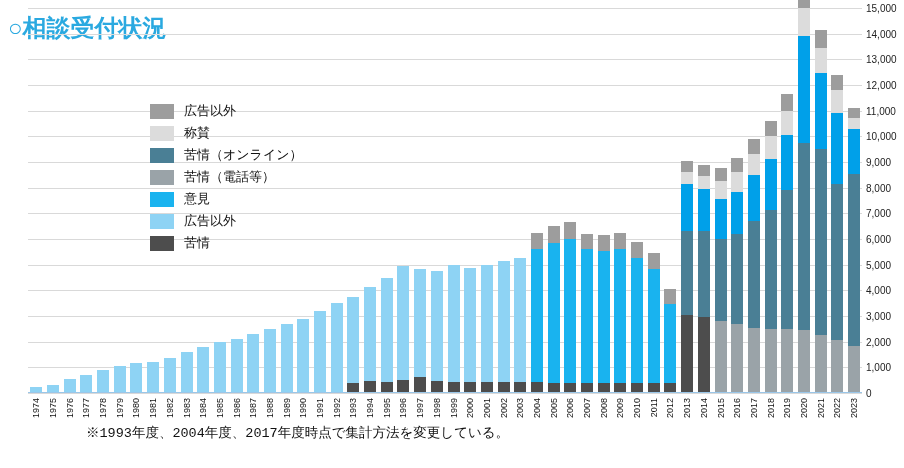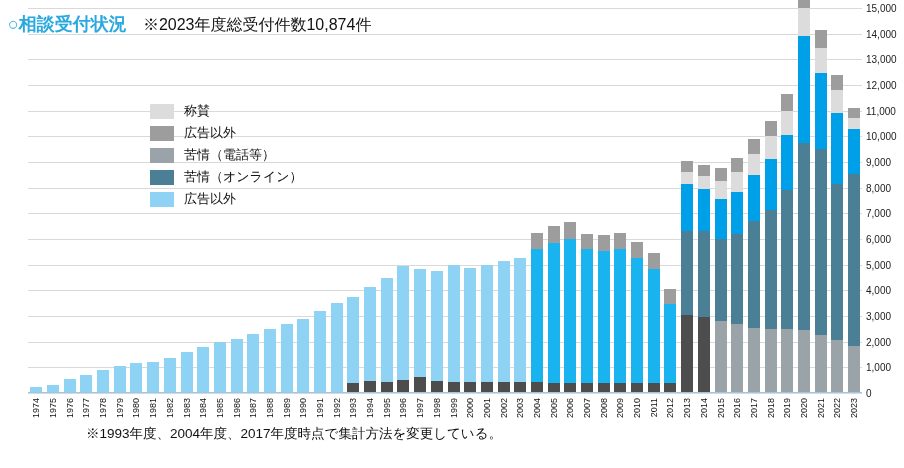--- a/index.html
+++ b/index.html
@@ -17,21 +17,21 @@
   }
 
   
   .title-row {
     position: absolute;
     left: 8px; top: 12px;
     display: flex;
     align-items: baseline;
   }
   .title-main {
-    font-size: 18px;
+    font-size: 24px;
     font-weight: bold;
     color: #2aa9e0;
     letter-spacing: 0px;
     white-space: nowrap;
   }
   .title-sub {
     font-size: 16px;
     color: #111;
     margin-left: 16px;
     white-space: nowrap;
@@ -144,36 +144,36 @@
     color: #111;
     white-space: nowrap;
   }
 
   
   .notes {
     position: absolute;
     left: 86px;
     top: 424px;
     width: 800px;
+    font-family: Liberation Mono, monospace;
   }
   .note {
     font-size: 13.5px;
     color: #111;
     line-height: 20px;
     white-space: nowrap;
   }
 </style>
 </head>
 <body>
 
 <div id="page">
 
   <div class="title-row">
     <div class="title-main">○相談受付状況</div>
-    <div class="title-sub">※2023年度総受付件数10,874件</div>
   </div>
 
   <div class="plot-wrap">
     <div id="plot">
       <div id="gridlines">
           <div class="grid-line" style="top: 385px;"></div>
           <div class="grid-line" style="top: 359.333px;"></div>
           <div class="grid-line" style="top: 333.667px;"></div>
           <div class="grid-line" style="top: 308px;"></div>
           <div class="grid-line" style="top: 282.333px;"></div>
@@ -683,38 +683,46 @@
           <div class="xlab">2022</div>
         </div>
         <div class="xlab-cell">
           <div class="xlab">2023</div>
         </div>
       </div>
   </div>
 
   <div class="legend" id="legend">
       <div class="legend-item">
+        <span class="legend-swatch" style="background: rgb(157, 157, 157);"></span>
+        <span class="legend-label">広告以外</span>
+      </div>
+      <div class="legend-item">
         <span class="legend-swatch" style="background: rgb(220, 220, 220);"></span>
         <span class="legend-label">称賛</span>
       </div>
       <div class="legend-item">
-        <span class="legend-swatch" style="background: rgb(157, 157, 157);"></span>
-        <span class="legend-label">広告以外</span>
+        <span class="legend-swatch" style="background: rgb(74, 127, 149);"></span>
+        <span class="legend-label">苦情（オンライン）</span>
       </div>
       <div class="legend-item">
         <span class="legend-swatch" style="background: rgb(154, 163, 168);"></span>
         <span class="legend-label">苦情（電話等）</span>
       </div>
       <div class="legend-item">
-        <span class="legend-swatch" style="background: rgb(74, 127, 149);"></span>
-        <span class="legend-label">苦情（オンライン）</span>
+        <span class="legend-swatch" style="background: rgb(25, 179, 239);"></span>
+        <span class="legend-label">意見</span>
       </div>
       <div class="legend-item">
         <span class="legend-swatch" style="background: rgb(142, 211, 244);"></span>
         <span class="legend-label">広告以外</span>
       </div>
+      <div class="legend-item">
+        <span class="legend-swatch" style="background: rgb(77, 77, 77);"></span>
+        <span class="legend-label">苦情</span>
+      </div>
     </div>
 
   <div class="notes">
     <div class="note">※1993年度、2004年度、2017年度時点で集計方法を変更している。</div>
   </div>
 
 </div>
 
 </body></html>

